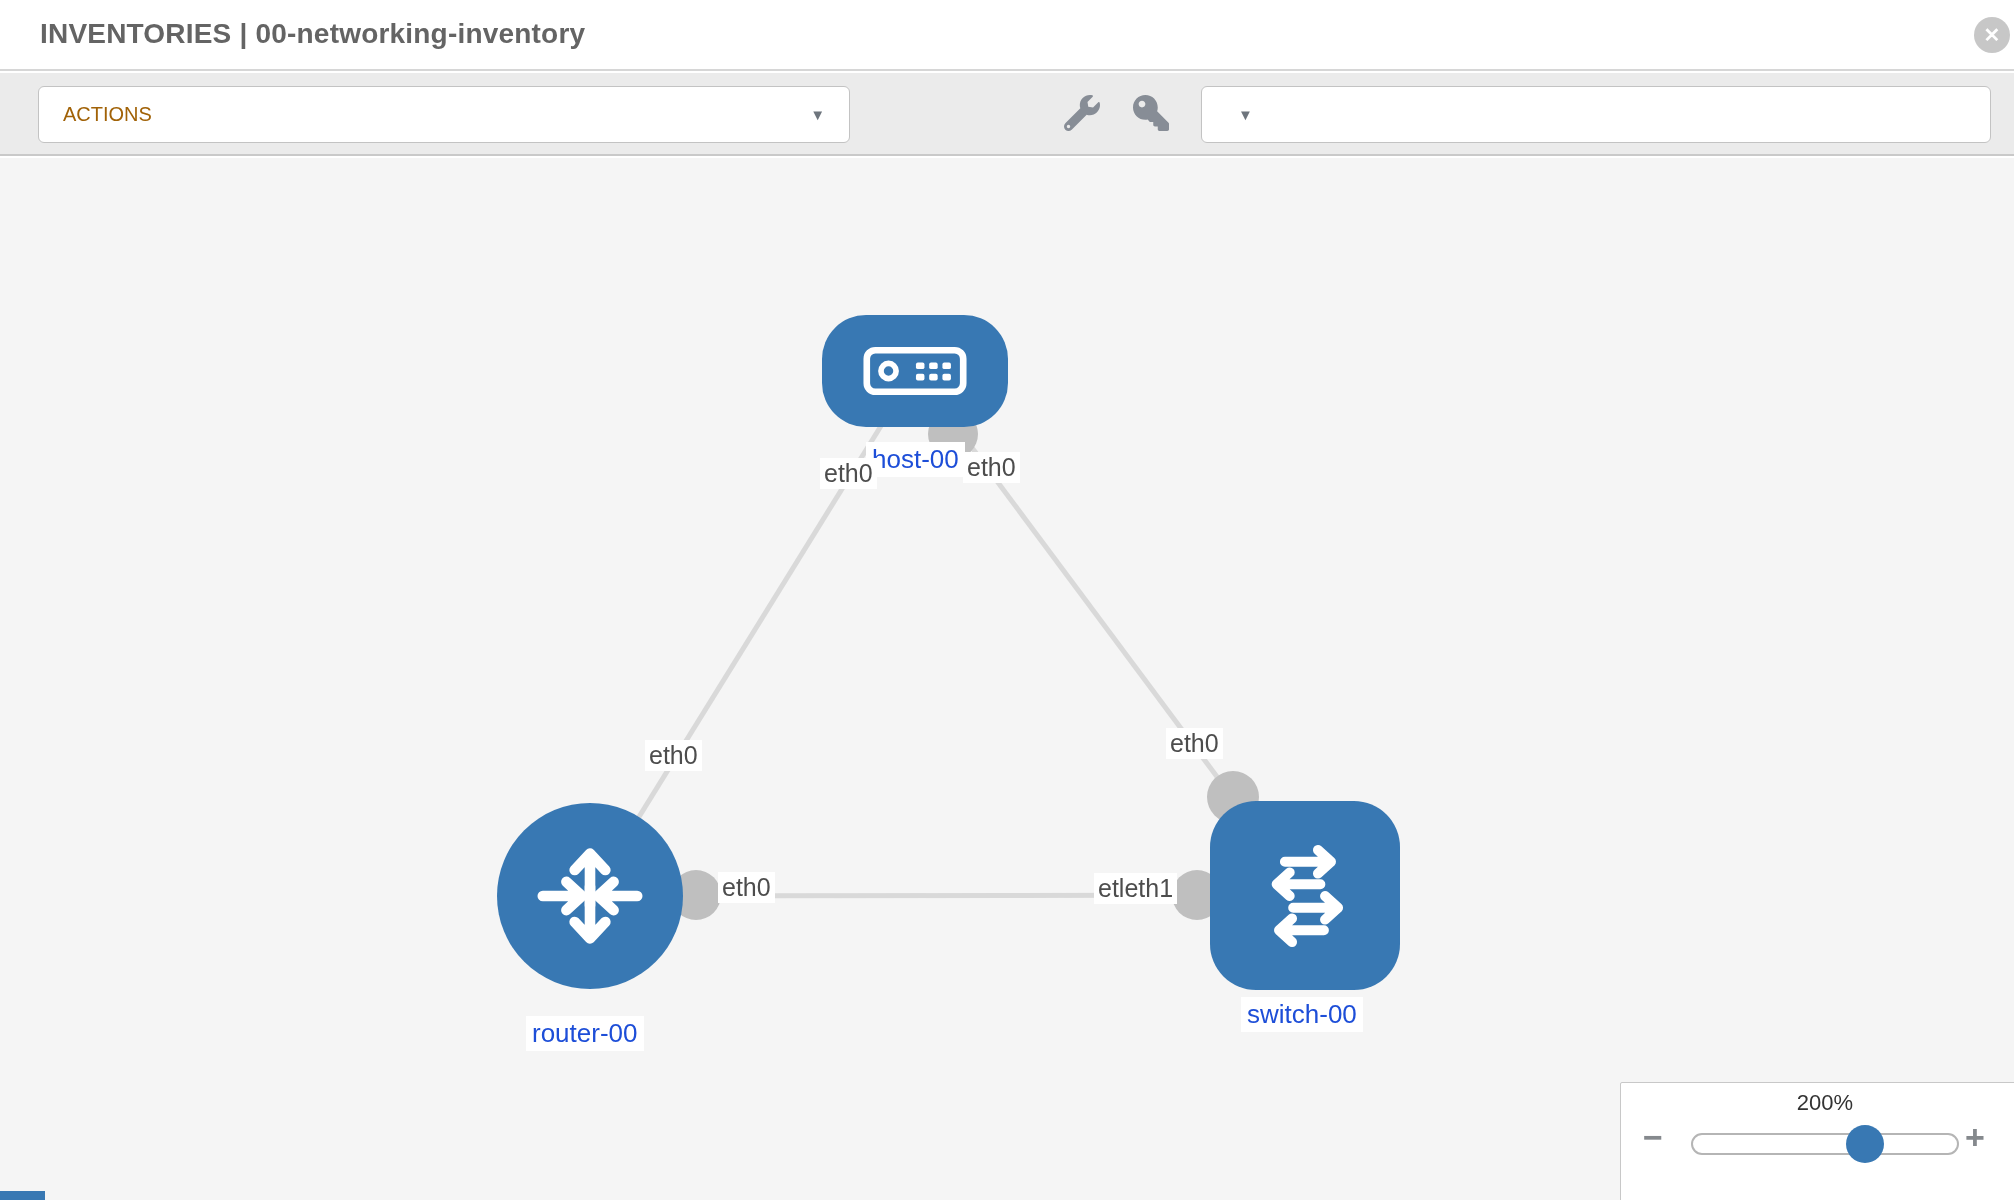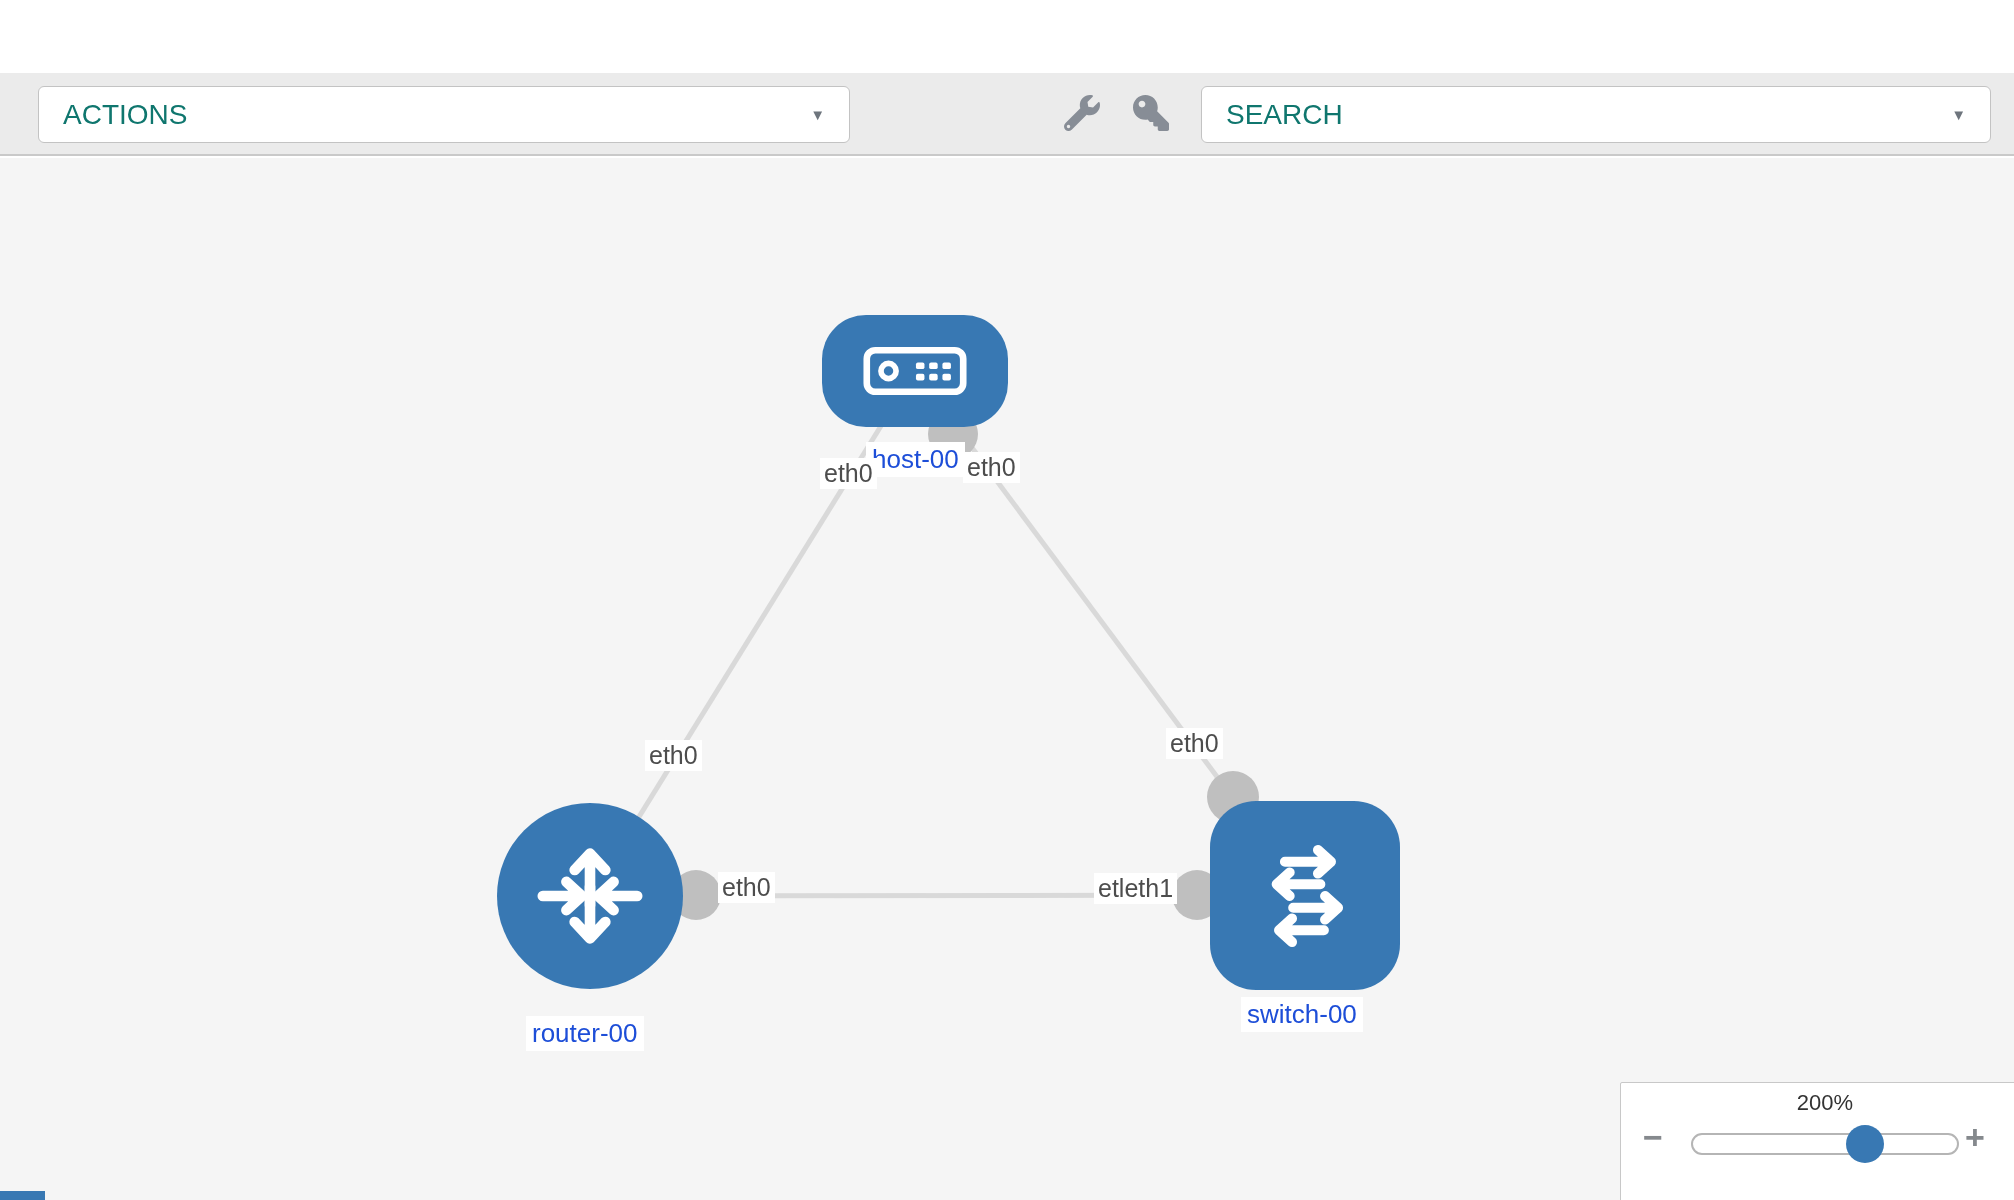--- a/index.html
+++ b/index.html
@@ -8,21 +8,21 @@
   .screen { position: relative; width: 2014px; height: 1200px; overflow: hidden; background: #ffffff; }
 
   
   .header { position: absolute; top: 0; left: 0; width: 100%; height: 71px; background: #ffffff; border-bottom: 2px solid #d6d6d6; }
   .page-title { position: absolute; left: 40px; top: 18px; font-size: 28px; font-weight: 700; color: #646464; letter-spacing: 0.2px; }
   .close-btn { position: absolute; right: 4px; top: 17px; width: 36px; height: 36px; border-radius: 50%; background: #c7c7c7; color: #ffffff; font-size: 20px; font-weight: 700; display: flex; align-items: center; justify-content: center; cursor: pointer; }
 
   
   .toolbar { position: absolute; top: 73px; left: 0; width: 100%; height: 83px; background: #ebebeb; border-bottom: 2px solid #c9c9c9; }
   .dropdown { position: absolute; top: 13px; height: 57px; background: #ffffff; border: 1px solid #c3c3c3; border-radius: 6px; display: flex; align-items: center; padding: 0 24px; }
-  .dropdown .dd-label { font-size: 28px; color: #0f766e; flex: 1; }
+  .dropdown .dd-label { font-size: 20px; color: #a16207; flex: 1; }
   .dropdown .caret { font-size: 15px; color: #6e757d; margin-left: 12px; }
   .dd-actions { left: 38px; width: 812px; }
   .dd-search { left: 1201px; width: 790px; }
   .tool-icon { position: absolute; top: 22px; width: 36px; height: 36px; cursor: pointer; }
   .tool-icon svg { width: 100%; height: 100%; fill: #878d96; }
   .tool-wrench { left: 1064px; }
   .tool-key { left: 1133px; }
 
   
   .canvas { position: absolute; top: 158px; left: 0; width: 2014px; height: 1042px; background: #f5f5f5; }
@@ -58,20 +58,26 @@
   .zoom-track { position: absolute; left: 70px; top: 50px; width: 268px; height: 22px; background: #ffffff; border: 2px solid #b5b5b5; border-radius: 12px; cursor: pointer; }
   .zoom-knob { position: absolute; left: 225px; top: 42px; width: 38px; height: 38px; border-radius: 50%; background: #3878b3; cursor: grab; }
 
   .key-panel-peek { position: absolute; left: 0; bottom: 0; width: 45px; height: 9px; background: #3878b3; }
 </style>
 </head>
 <body>
 
 <div class="screen">
 
+  <div class="header">
+    <div class="page-title">INVENTORIES | 00-networking-inventory</div>
+    <div class="close-btn">
+      <span>✕</span>
+    </div>
+  </div>
 
   <div class="toolbar">
     <div class="dropdown dd-actions">
       <span class="dd-label">ACTIONS</span>
       <span class="caret">▼</span>
     </div>
 
     <div class="tool-icon tool-wrench">
       <svg viewBox="0 0 512 512">
           <path d="M507.73 109.1c-2.24-9.03-13.54-12.09-20.12-5.51l-74.36 74.36-67.88-11.31-11.31-67.88 74.36-74.36c6.62-6.62 3.43-17.9-5.66-20.16-47.38-11.74-99.55.91-136.58 37.93-39.64 39.64-50.55 97.1-34.05 147.2L18.74 402.76c-24.99 24.99-24.99 65.51 0 90.5 24.99 24.99 65.51 24.99 90.5 0l213.21-213.21c50.12 16.71 107.47 5.68 147.37-34.22 37.07-37.07 49.7-89.32 37.91-136.73zM64 472c-13.25 0-24-10.75-24-24 0-13.26 10.75-24 24-24s24 10.74 24 24c0 13.25-10.75 24-24 24z"></path>
@@ -79,21 +85,20 @@
     </div>
     <div class="tool-icon tool-key">
       <svg viewBox="0 0 512 512">
           <g transform="translate(512,0) scale(-1,1)">
             <path d="M512 176.001C512 273.203 433.202 352 336 352c-11.22 0-22.19-1.062-32.827-3.069l-24.012 27.014A23.999 23.999 0 0 1 261.223 384H224v40c0 13.255-10.745 24-24 24h-40v40c0 13.255-10.745 24-24 24H24c-13.255 0-24-10.745-24-24v-78.059c0-6.365 2.529-12.47 7.029-16.971l161.802-161.802C163.108 213.814 160 195.271 160 176 160 78.798 238.797.001 335.999 0 433.488-.001 512 78.511 512 176.001zM336 128c0 26.51 21.49 48 48 48s48-21.49 48-48-21.49-48-48-48-48 21.49-48 48z"></path>
           </g>
         </svg>
     </div>
 
     <div class="dropdown dd-search">
-      <span class="dd-label">SEARCH</span>
       <span class="caret">▼</span>
     </div>
   </div>
 
   <div class="canvas">
 
     <svg class="links-svg" width="2014" height="1042">
       <line class="link-line" x1="915" y1="213" x2="590" y2="738"></line>
       <line class="link-line" x1="915" y1="213" x2="1305" y2="737"></line>
       <line class="link-line" x1="590" y1="738" x2="1305" y2="737"></line>

